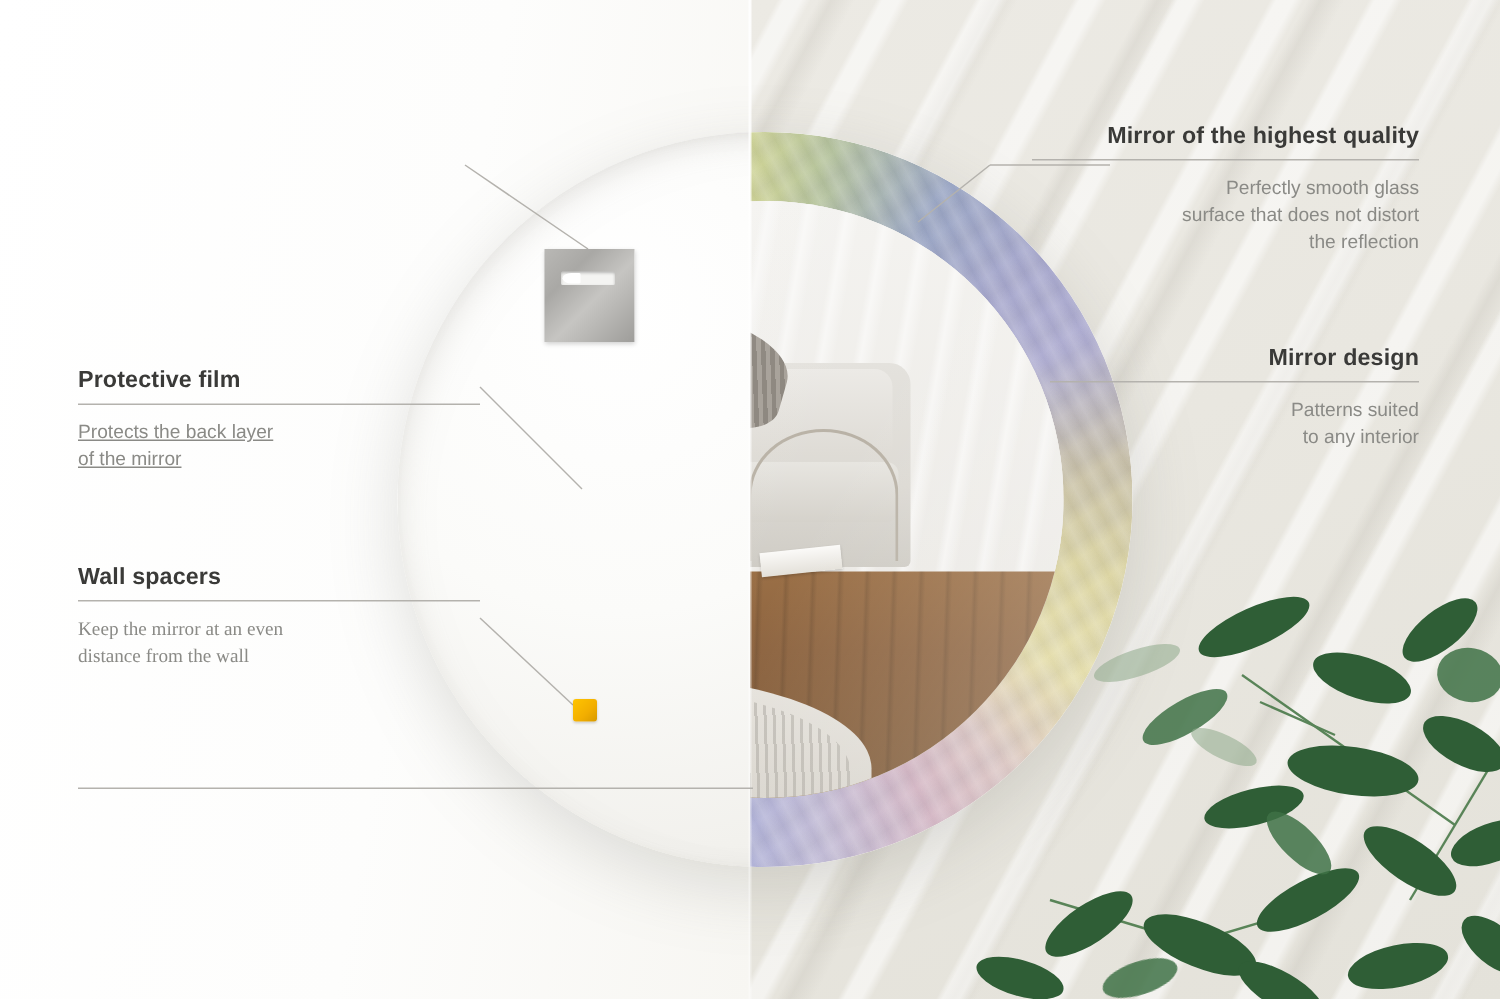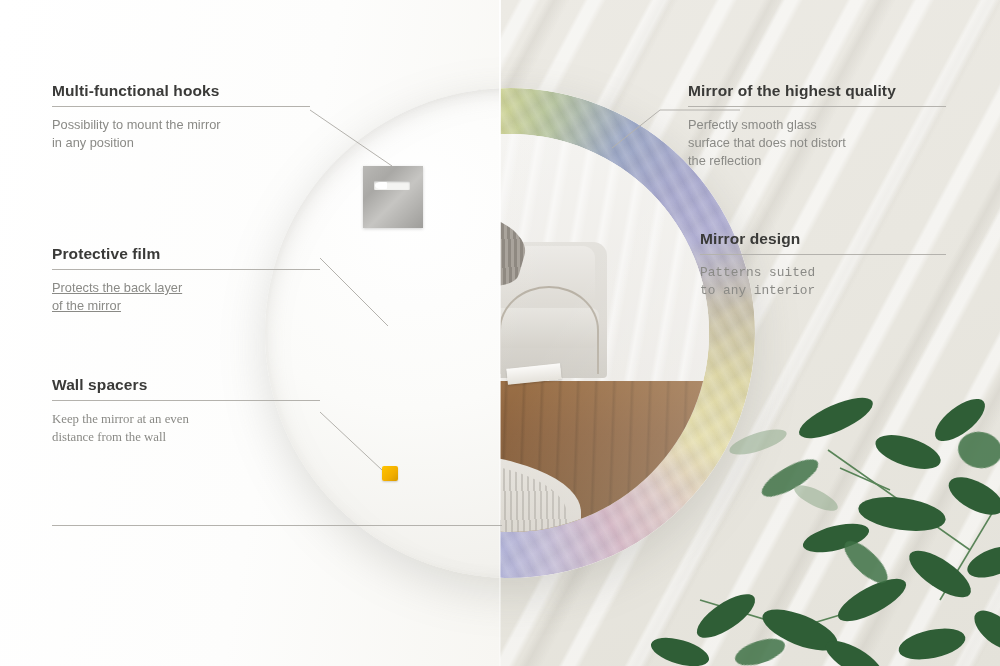--- a/index.html
+++ b/index.html
@@ -321,21 +321,21 @@
     line-height: 18px;
     color: #8a8a86;
     font-weight: normal;
   }
   .rule {
     height: 1px;
     background: #b4b2ad;
     width: 100%;
   }
   .left-callout { text-align: left; }
-  .right-callout { text-align: left; }
+  .right-callout { text-align: right; }
 
   .connector { position: absolute; left: 0; top: 0; width: 1000px; height: 666px; z-index: 4; pointer-events: none; }
 </style>
 </head>
 <body>
 
 <div id="stage">
 
   <div class="bg-left"></div>
   <div class="bg-right"></div>
@@ -421,26 +421,20 @@
   <svg class="connector">
     <g stroke="#b4b2ad" stroke-width="1" fill="none">
       <path d="M310 110 L392 166"></path>
       <path d="M320 258 L388 326"></path>
       <path d="M320 412 L382 470"></path>
       <path d="M740 110 L660 110"></path>
       <path d="M660 110 L612 148"></path>
     </g>
   </svg>
 
-  <div class="callout left-callout" style="left:52px; top:82px; width:258px;">
-    <h3>Multi-functional hooks</h3>
-    <div class="rule"></div>
-    <p style="white-space:pre-line;">Possibility to mount the mirror
-in any position</p>
-  </div>
 
   <div class="callout left-callout" style="left:52px; top:230px; width:268px;margin-top:15px;">
     <h3>Protective film</h3>
     <div class="rule"></div>
     <p style="white-space:pre-line;text-decoration:underline;">Protects the back layer
 of the mirror</p>
   </div>
 
   <div class="callout left-callout" style="left:52px; top:376px; width:268px;">
     <h3>Wall spacers</h3>
@@ -457,17 +451,17 @@
     <h3>Mirror of the highest quality</h3>
     <div class="rule"></div>
     <p style="white-space:pre-line;">Perfectly smooth glass
 surface that does not distort
 the reflection</p>
   </div>
 
   <div class="callout right-callout" style="left:700px; top:230px; width:246px;">
     <h3>Mirror design</h3>
     <div class="rule"></div>
-    <p style="white-space:pre-line;font-family:Liberation Mono, monospace;">Patterns suited
+    <p style="white-space:pre-line;">Patterns suited
 to any interior</p>
   </div>
 
 </div>
 
 </body></html>

